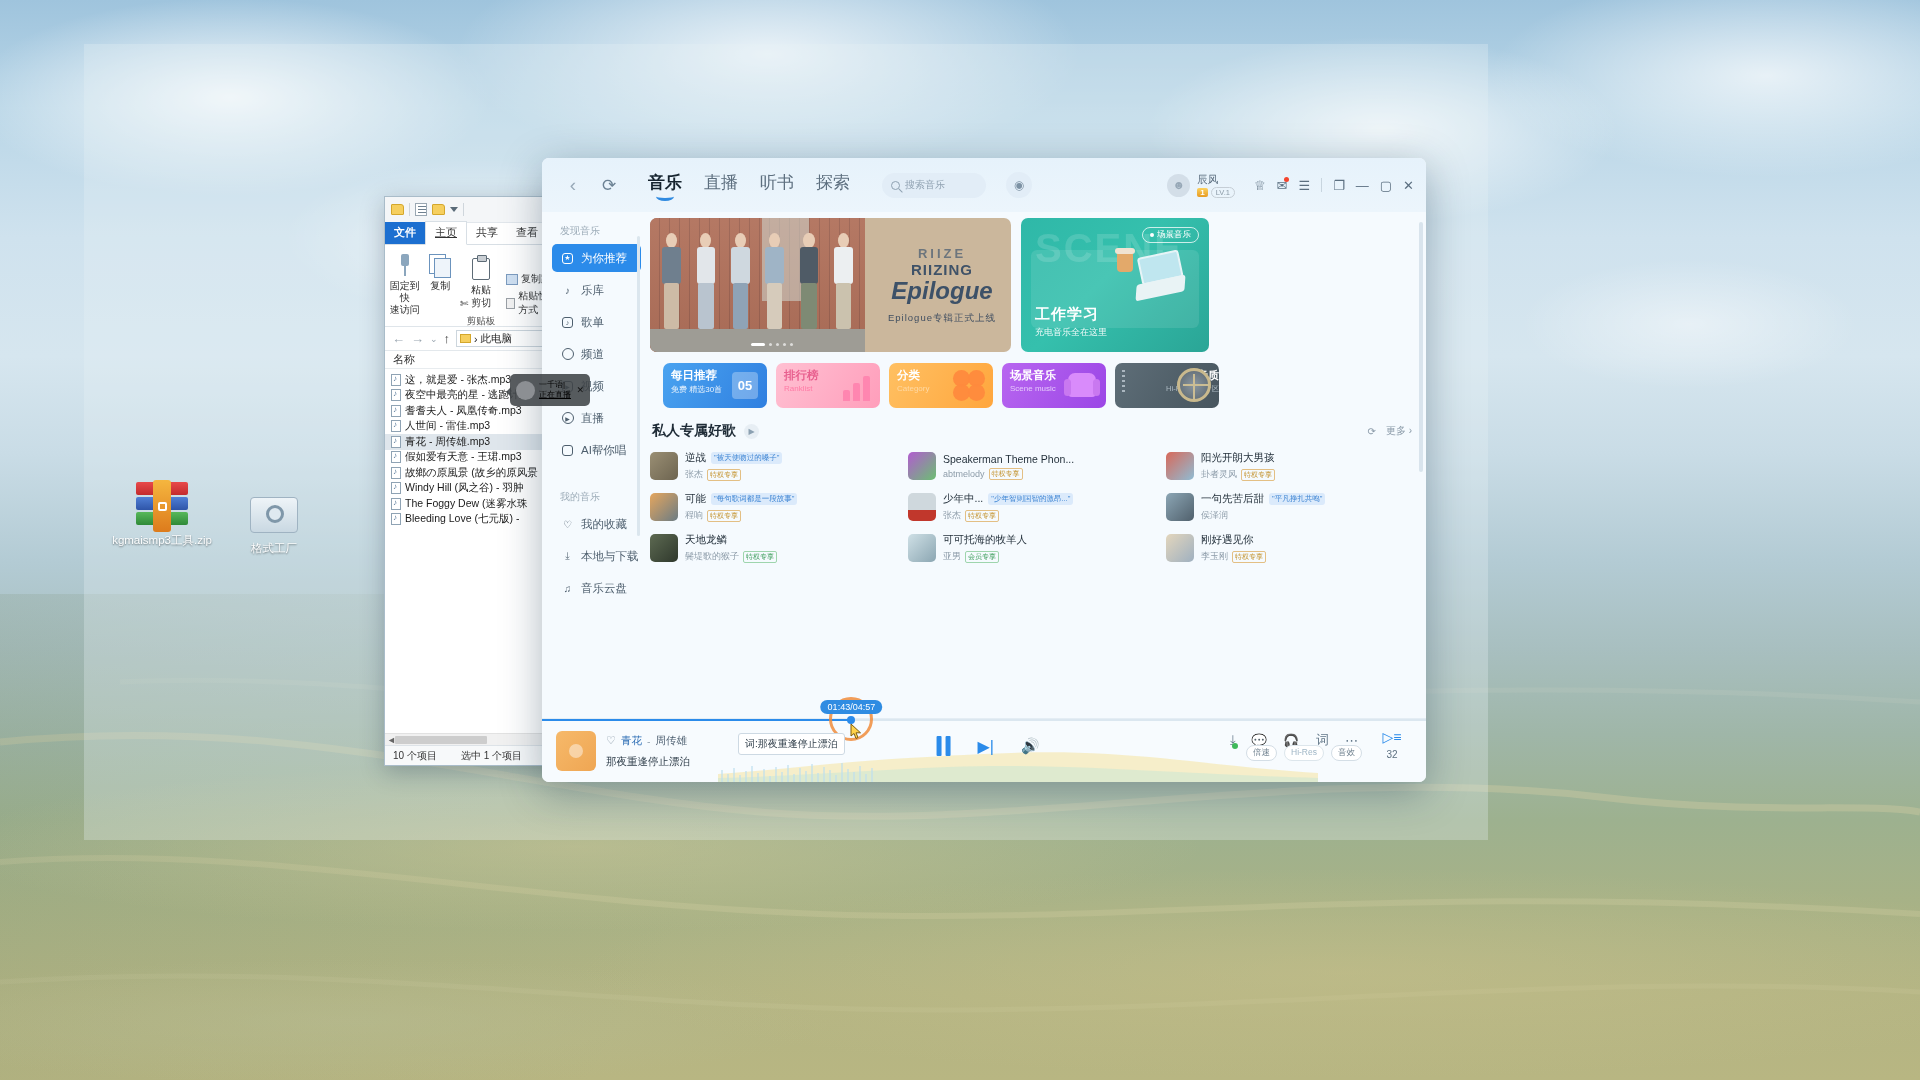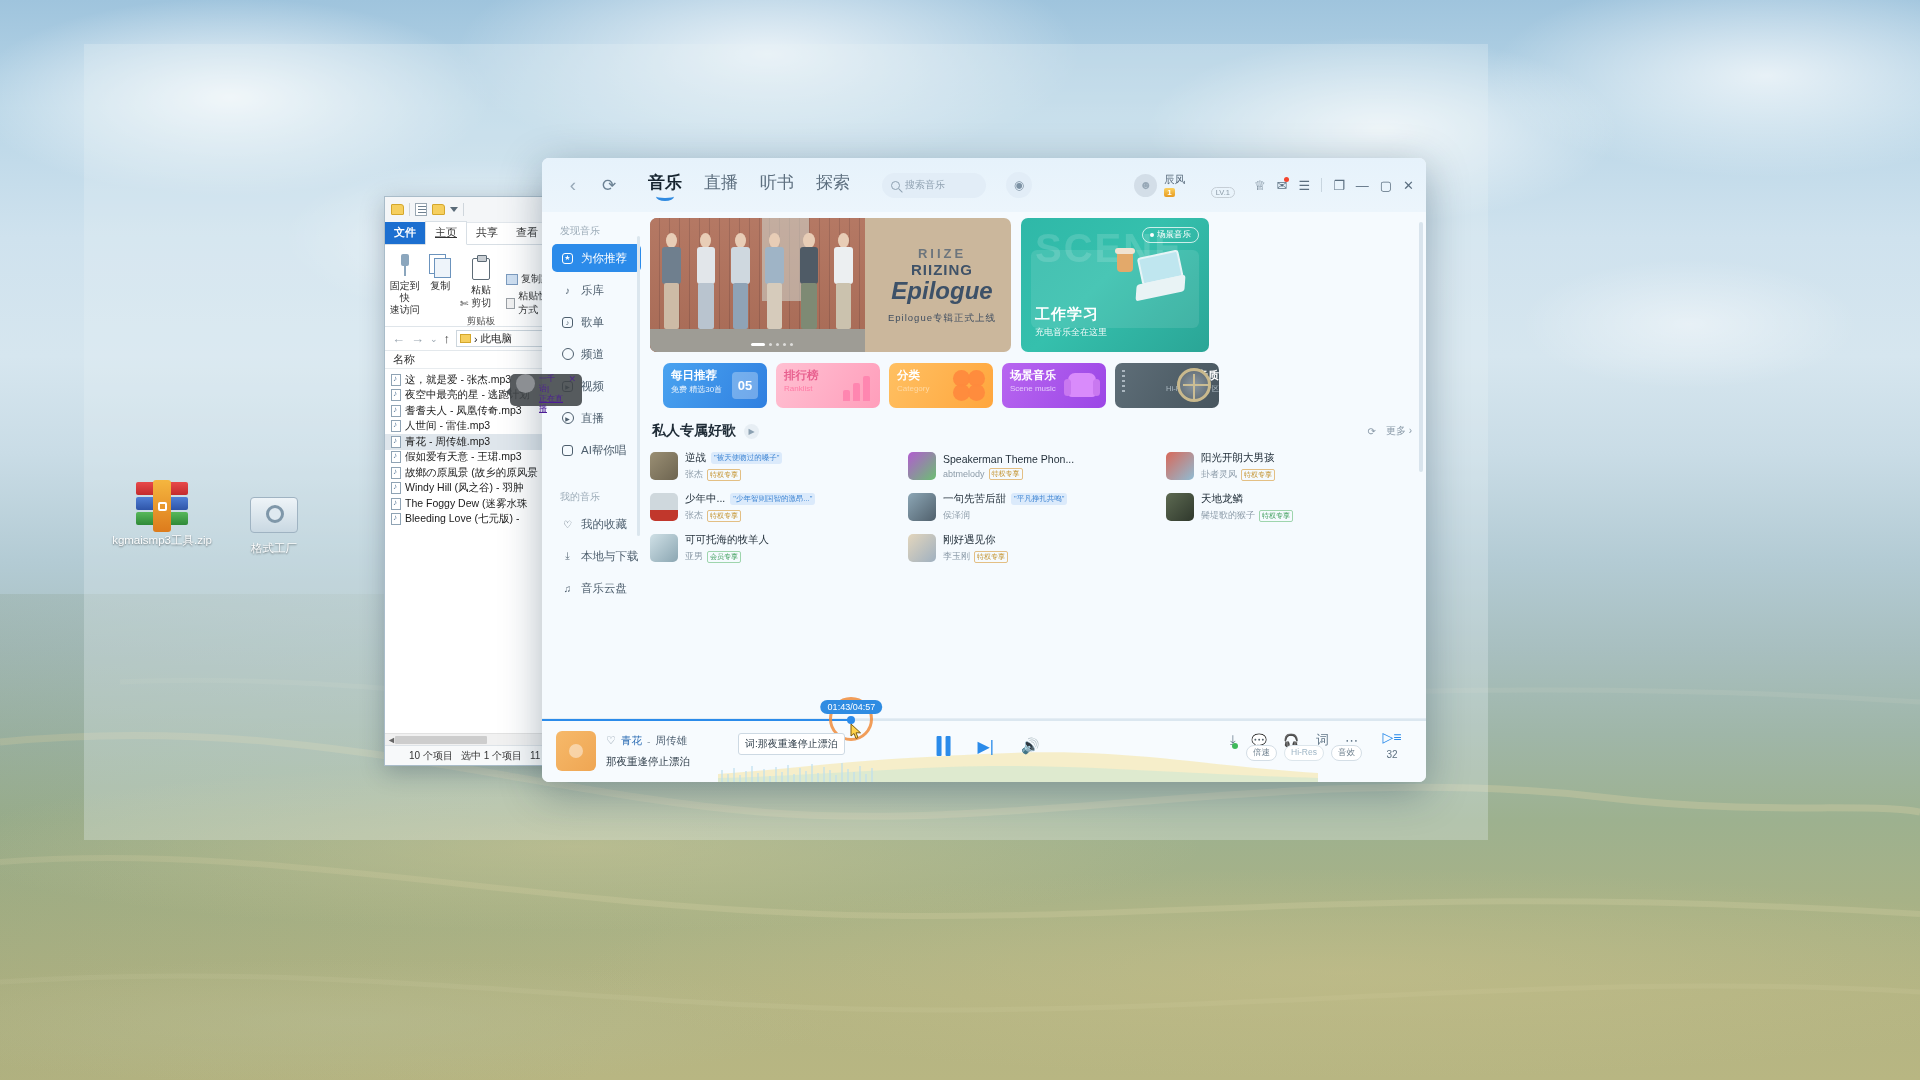--- a/index.html
+++ b/index.html
@@ -120,21 +120,21 @@
   #ex-path { flex:1; height:17px; border:1px solid #cdd6dd; background:#fff; display:flex; align-items:center; gap:3px; padding:0 3px; font-size:10.5px; color:#222; overflow:hidden; white-space:nowrap; }
   .path-folder { width:11px;height:9px;background:#f6cf5e;border:1px solid #d4a72c; flex:0 0 auto; }
 
   #ex-listhdr { height:18px; border-bottom:1px solid #e8ecef; display:flex; align-items:center; padding:0 8px; font-size:11px; color:#333; }
   #ex-list { padding:3px 0 0; }
   .fitem { height:15.5px; display:flex; align-items:center; gap:4px; padding:0 6px; font-size:10.5px; color:#1a1a1a; white-space:nowrap; overflow:hidden; }
   .fitem.sel { background:#dfe6ec; }
   .mp3-ic { width:10px; height:12px; background:#fff; border:1px solid #8fa3b4; flex:0 0 auto; position:relative; }
   .mp3-ic::after { content:"♪"; position:absolute; left:1px; top:-1px; font-size:8px; color:#5b7b9c; }
   #ex-status { position:absolute; left:0; right:0; bottom:0; height:20px; border-top:1px solid #dde3e8;
-               background:#f7f9fa; display:flex; align-items:center; gap:8px; padding:0 24px; font-size:10px; color:#333; }
+               background:#f7f9fa; display:flex; align-items:center; gap:24px; padding:0 8px; font-size:10px; color:#333; }
   #ex-scroll { position:absolute; left:0; right:0; bottom:20px; height:12px; background:#f1f1f1; border-top:1px solid #e2e2e2; }
   #ex-scroll .thumb { position:absolute; left:10px; top:2px; width:92px; height:8px; background:#cdcdcd; border-radius:1px; }
   #ex-scroll .lf, #ex-scroll .rt { position:absolute; top:1px; font-size:9px; color:#666; }
   #ex-scroll .lf { left:2px; } #ex-scroll .rt { right:2px; }
 
   
   #music {
     position: absolute; left: 542px; top: 158px; width: 884px; height: 624px;
     background: #f5fafe; border-radius: 7px; overflow: hidden;
     box-shadow: 0 10px 40px rgba(18,45,70,.35);
@@ -160,44 +160,44 @@
     font-size:10px; color:#90a2b2;
   }
   .mag { width:9px; height:9px; border:1.4px solid #8fa2b2; border-radius:50%; position:relative; flex:0 0 auto;}
   .mag::after { content:""; position:absolute; right:-4px; bottom:-3px; width:5px; height:1.4px; background:#8fa2b2; transform:rotate(45deg); }
   #mu-mic { width:26px; height:26px; border-radius:50%; background:#e2edf7; display:flex; align-items:center; justify-content:center; color:#7d92a4; font-size:12px; margin-left:10px;}
   #mu-user { margin-left:auto; display:flex; align-items:center; gap:7px; }
   .avatar { width:23px; height:23px; border-radius:50%; background:#d3dee8; display:flex;align-items:center;justify-content:center; color:#97a8b7; font-size:12px;}
   .uname { font-size:10.5px; color:#55687a; line-height:12px; }
   .badges { display:flex; gap:3px; align-items:center; margin-top:2px; }
   .bdg-gold { background:linear-gradient(#fbd15e,#e79b23); color:#fff; font-size:8px; border-radius:2px; padding:0 3px; font-weight:bold; }
-  .bdg-lv { border:1px solid #c5ced6; color:#8b9aa6; font-size:7.5px; border-radius:6px; padding:0 4px;margin-left:33px; }
+  .bdg-lv { border:1px solid #c5ced6; color:#8b9aa6; font-size:7.5px; border-radius:6px; padding:0 4px; }
   #mu-winbtns { display:flex; align-items:center; gap:11px; margin-left:12px; color:#5b6f80; font-size:13px; }
   .badge-dot { position:relative; }
   .badge-dot::after { content:""; position:absolute; right:-2px; top:-1px; width:5px; height:5px; background:#f4452e; border-radius:50%; }
   .win-sep { width:1px; height:14px; background:#c8d5df; }
 
   #mu-body { display:flex; height: calc(624px - 54px - 64px); }
   
   #mu-side { width: 100px; padding: 6px 0 0 10px; position:relative; }
   .side-hdr { font-size:10px; color:#9eadb9; margin: 6px 0 6px 8px; }
   .side-item { height: 28px; display:flex; align-items:center; gap:7px; padding-left:9px;
                border-radius:5px; font-size:11.5px; color:#4e5f6e; margin-bottom: 4px; width: 89px; }
   .side-item.active { background:#2b8bea; color:#fff; }
   .si-ic { width:13px; height:13px; display:flex; align-items:center; justify-content:center; font-size:10px; }
   .si-circ { width:12px;height:12px;border:1.2px solid currentColor;border-radius:50%; }
   .si-sq { width:11px;height:11px;border:1.2px solid currentColor;border-radius:3px; }
   #side-div { height: 16px; }
   #mu-side-scroll { position:absolute; right:2px; top:24px; width:3px; height:300px; background:#dbe6ee; border-radius:2px; }
 
   
   #live-tip {
-    position:absolute; left: 510px; top: 374px; width: 72px; height: 32px;
-    background: rgba(64,68,72,.88); border-radius: 5px; display:flex; align-items:flex-start; gap:4px;
-    padding: 0 6px; color:#4c1d95; z-index: 30;
+    position:absolute; left: 510px; top: 374px; width: 80px; height: 32px;
+    background: rgba(64,68,72,.88); border-radius: 5px; display:flex; align-items:center; gap:4px;
+    padding: 0 6px; color:#000000; z-index: 30;
   }
   #live-tip::before { content:""; position:absolute; left:-4px; top:13px; width:0;height:0;
     border-top:5px solid transparent; border-bottom:5px solid transparent; border-right:5px solid rgba(64,68,72,.88); }
   #live-tip .thumb { width:19px; height:19px; border-radius:50%; background:#8c8f93; flex:0 0 auto; }
   #live-tip .tx { font-size:8px; line-height:10px; }
   #live-tip .close { margin-left:auto; font-size:9px; opacity:.8; }
 
   
   #mu-content { flex:1; padding: 6px 14px 0 8px; overflow:hidden; position:relative; }
   #mu-scroll { position:absolute; right:3px; top:10px; width:4px; height:250px; background:#d9e4ed; border-radius:2px; }
@@ -756,20 +756,33 @@
                 <span class="s-name">阳光开朗大男孩</span>
               </div>
             <div class="s-sub">
                 <span class="s-artist">卦者灵风</span>
                 <span class="s-badge">特权专享</span>
               </div>
           </div>
         </div>
 
         <div class="song">
+          <div class="cover" style="background:linear-gradient(135deg,#e5a65e,#6b7c84)"></div>
+          <div>
+            <div class="s-main">
+                <span class="s-name">可能</span>
+                <span class="s-tag">"每句歌词都是一段故事"</span>
+              </div>
+            <div class="s-sub">
+                <span class="s-artist">程响</span>
+                <span class="s-badge">特权专享</span>
+              </div>
+          </div>
+        </div>
+        <div class="song">
           <div class="cover" style="background:linear-gradient(180deg,#cfd8dd 60%,#c1372c 60%)"></div>
           <div>
             <div class="s-main">
                 <span class="s-name">少年中...</span>
                 <span class="s-tag">"少年智则国智的激昂..."</span>
               </div>
             <div class="s-sub">
                 <span class="s-artist">张杰</span>
                 <span class="s-badge">特权专享</span>
               </div>

